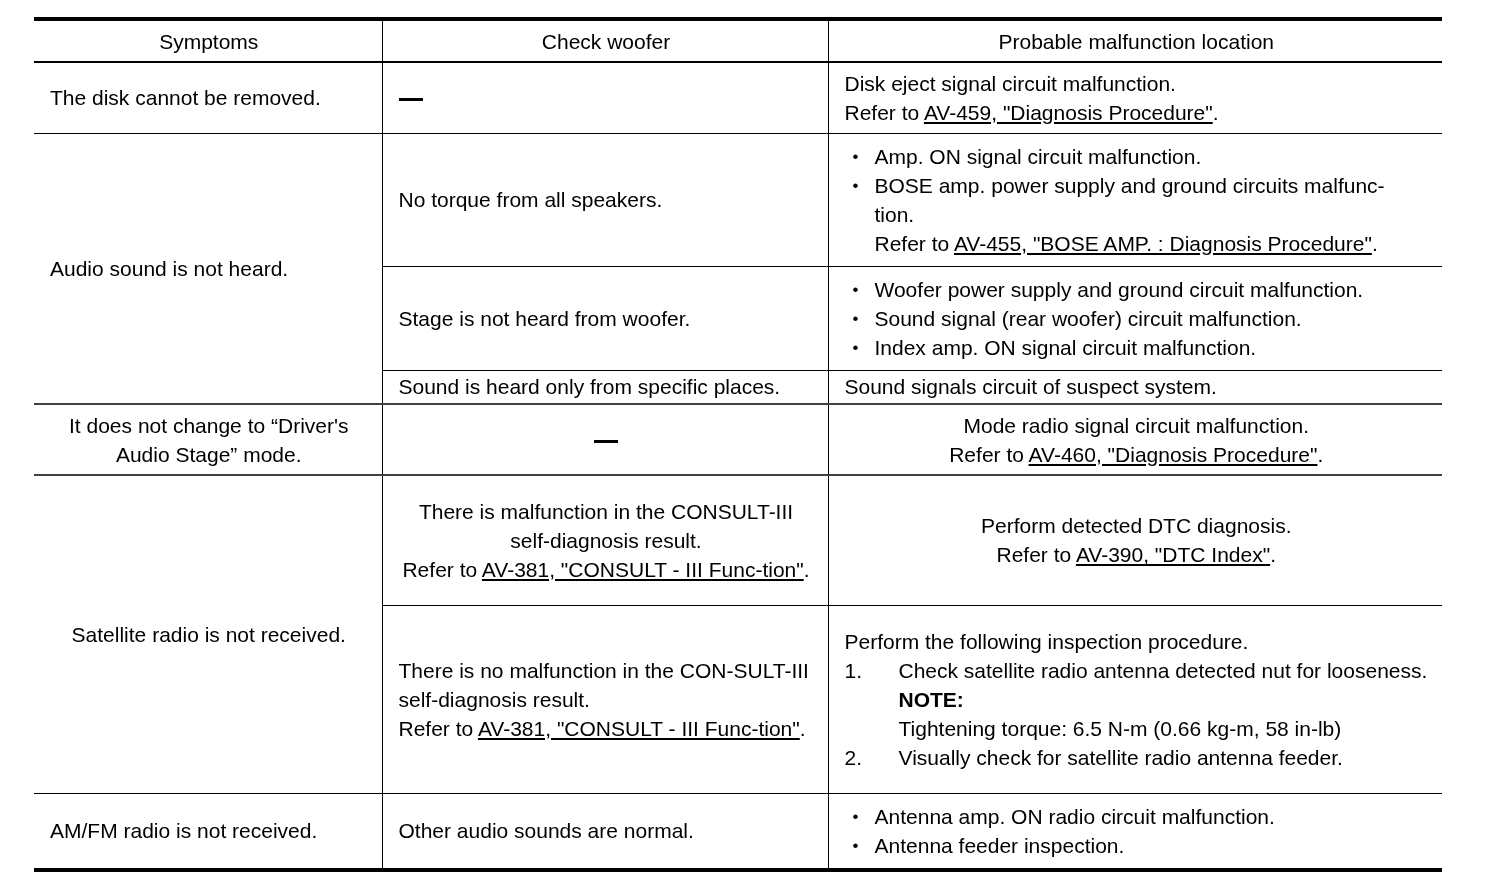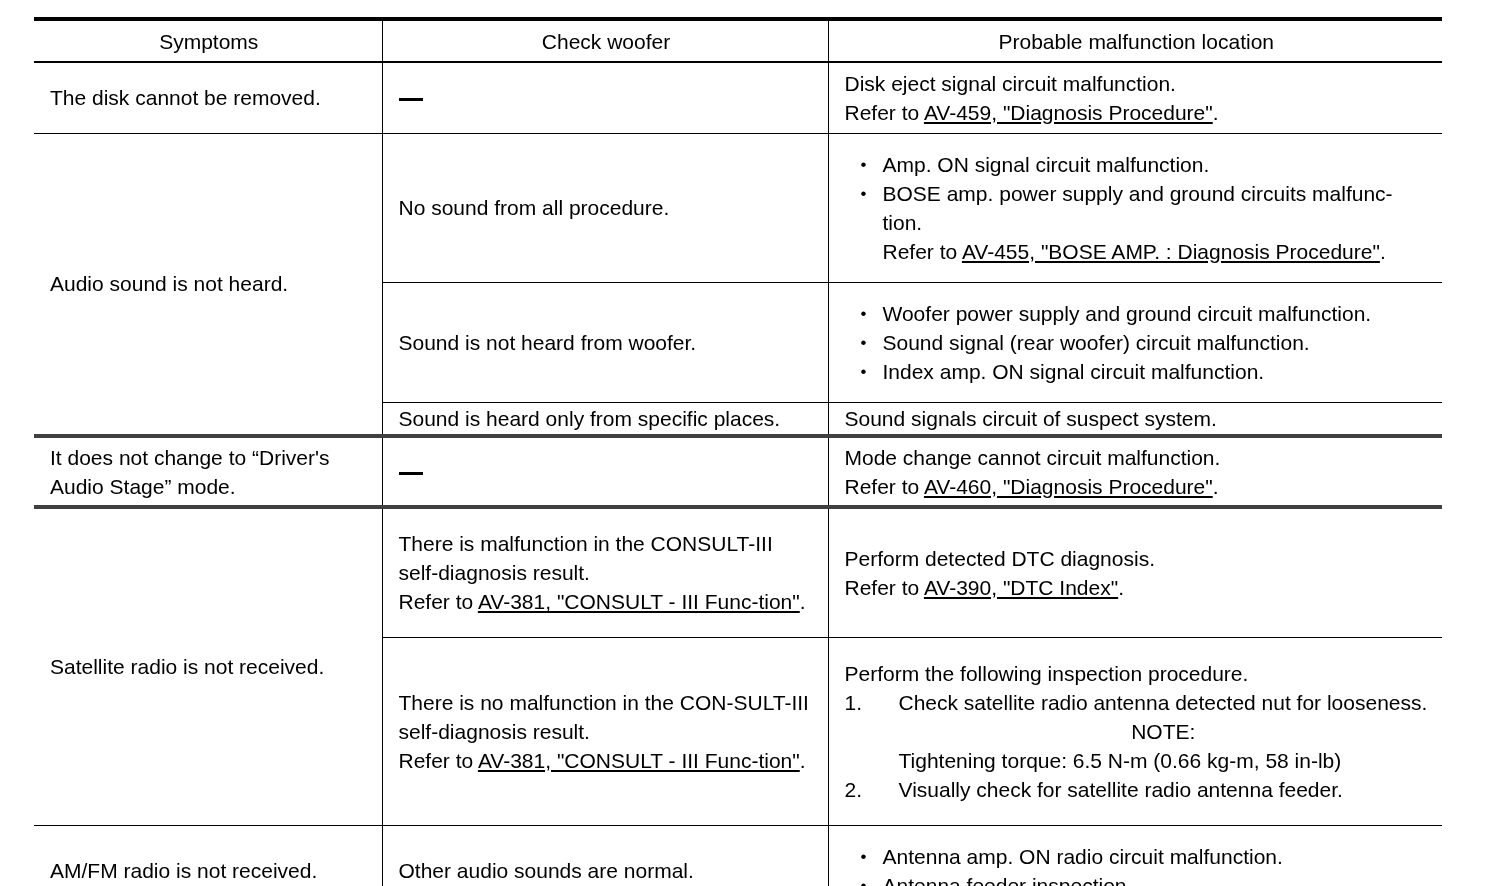--- a/index.html
+++ b/index.html
@@ -14,32 +14,32 @@
   table.diag col.c2 { width: 446px; }
   table.diag col.c3 { width: 614px; }
   table.diag th, table.diag td {
     border: 1px solid #000; vertical-align: middle; padding: 0 14px 0 16px;
     font-weight: normal; text-align: left;
   }
   table.diag tr > *:first-child { border-left: none; }
   table.diag tr > *:last-child { border-right: none; }
   table.diag thead th { border-top: 4px solid #000; border-bottom: 2px solid #000;
                          text-align: center; height: 40px; }
-  table.diag tr.group-start > td { border-top: 4px solid #404040; }
+  table.diag tr.group-start > td { border-top: 2px solid #404040; text-align: center; }
   table.diag tbody tr:last-child td, table.diag td.last-row { border-bottom: 4px solid #000; }
   td.center { text-align: center; }
   .dash { display: inline-block; width: 24px; height: 3px; background: #000; vertical-align: middle; }
   a.ref { color: #000; text-decoration: underline; }
-  ul.bul { list-style: none; margin: 16px; padding: 0; }
+  ul.bul { list-style: none; margin: 8px; padding: 0; }
   ul.bul li { position: relative; padding-left: 22px; }
   ul.bul li::before { content: "•"; position: absolute; left: 0; top: 0; font-size: 17px; }
   ol.steps { list-style: none; margin: 0; padding: 0; }
   ol.steps li { position: relative; padding-left: 54px; }
   ol.steps li .num { position: absolute; left: 0; top: 0; }
-  .note-label { font-weight: normal; display: block; text-align: center; }
+  .note-label { font-weight: bold; display: block; }
   .line { display: block; }
   .r-hdr { height: 42px; }
   .r1 { height: 71px; }
   .r-a1 { height: 130px; }
   .r-a2 { height: 100px; }
   .r-a3 { height: 34px; }
   .r-drv { height: 71px; }
   .r-s1 { height: 130px; }
   .r-s2 { height: 188px; }
   .r-am { height: 70px; }
@@ -66,48 +66,48 @@
       <td>The disk cannot be removed.</td>
       <td class="center"><span class="dash"></span></td>
       <td>
         <span class="line">Disk eject signal circuit malfunction.</span>
         <span class="line"><span>Refer to </span><a class="ref" href="#">AV-459, "Diagnosis Procedure"</a><span>.</span></span>
       </td>
     </tr>
 
     <tr class="r-a1">
       <td rowspan="3">Audio sound is not heard.</td>
-      <td>No sound from all procedure.</td>
+      <td>No torque from all speakers.</td>
       <td>
         <ul class="bul">
           <li>Amp. ON signal circuit malfunction.</li>
           <li><span>BOSE amp. power supply and ground circuits malfunc-tion.</span><span class="line"><span>Refer to </span><a class="ref" href="#">AV-455, "BOSE AMP. : Diagnosis Procedure"</a><span>.</span></span></li>
         </ul>
       </td>
     </tr>
     <tr class="r-a2">
-      <td>Sound is not heard from woofer.</td>
+      <td>Stage is not heard from woofer.</td>
       <td>
         <ul class="bul">
           <li>Woofer power supply and ground circuit malfunction.</li>
           <li>Sound signal (rear woofer) circuit malfunction.</li>
           <li>Index amp. ON signal circuit malfunction.</li>
         </ul>
       </td>
     </tr>
     <tr class="r-a3">
       <td>Sound is heard only from specific places.</td>
       <td>Sound signals circuit of suspect system.</td>
     </tr>
 
     <tr class="r-drv group-start">
       <td>It does not change to “Driver's Audio Stage” mode.</td>
       <td class="center"><span class="dash"></span></td>
       <td>
-        <span class="line">Mode change cannot circuit malfunction.</span>
+        <span class="line">Mode radio signal circuit malfunction.</span>
         <span class="line"><span>Refer to </span><a class="ref" href="#">AV-460, "Diagnosis Procedure"</a><span>.</span></span>
       </td>
     </tr>
 
     <tr class="r-s1 group-start">
       <td rowspan="2">Satellite radio is not received.</td>
       <td>
         <span class="line">There is malfunction in the CONSULT-III self-diagnosis result.</span>
         <span class="line"><span>Refer to </span><a class="ref" href="#">AV-381, "CONSULT - III Func-tion"</a><span>.</span></span>
       </td>

